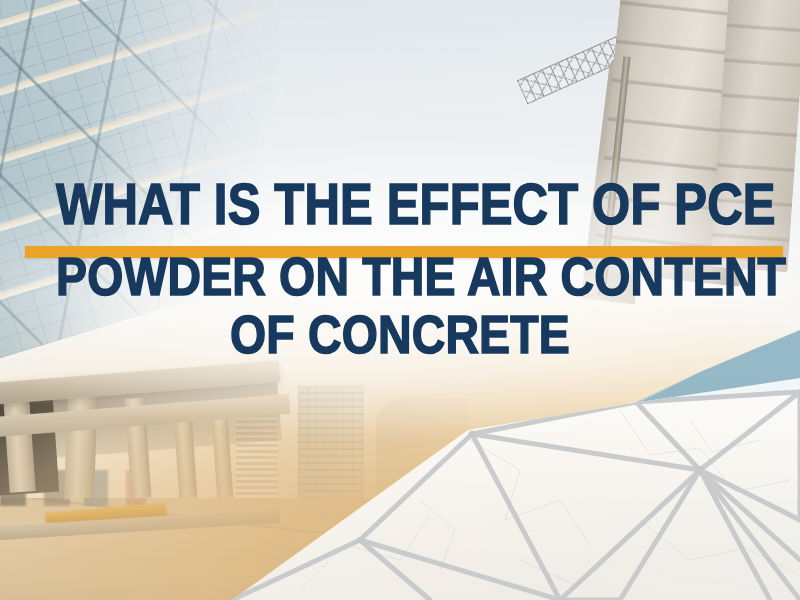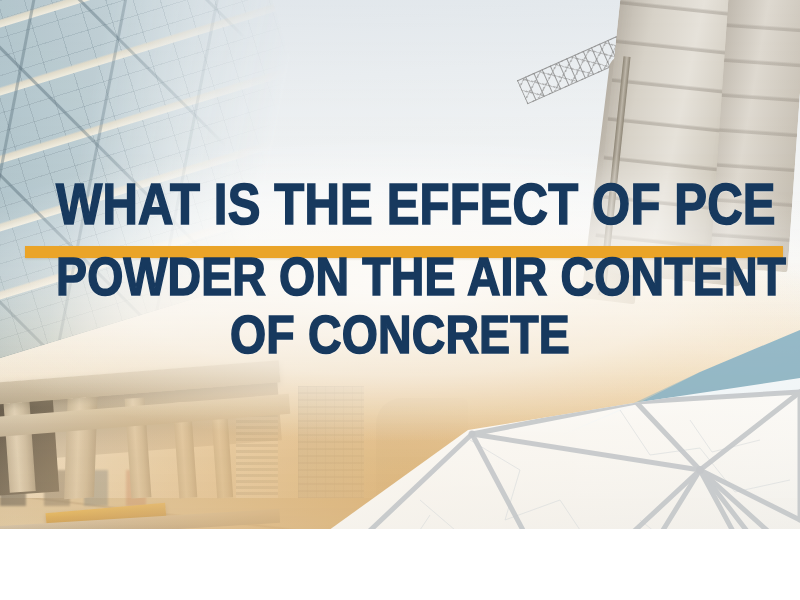--- a/index.html
+++ b/index.html
@@ -9,21 +9,21 @@
     width: 800px;
     height: 600px;
     overflow: hidden;
     background: #ffffff;
     font-family: "Liberation Sans", sans-serif;
   }
 
   #banner {
     position: relative;
     width: 800px;
-    height: 529px;
+    height: 600px;
     overflow: hidden;
     background: #f4f5f6;
   }
 
   
 
   .layer { position: absolute; inset: 0; }
 
   
   #sky {

